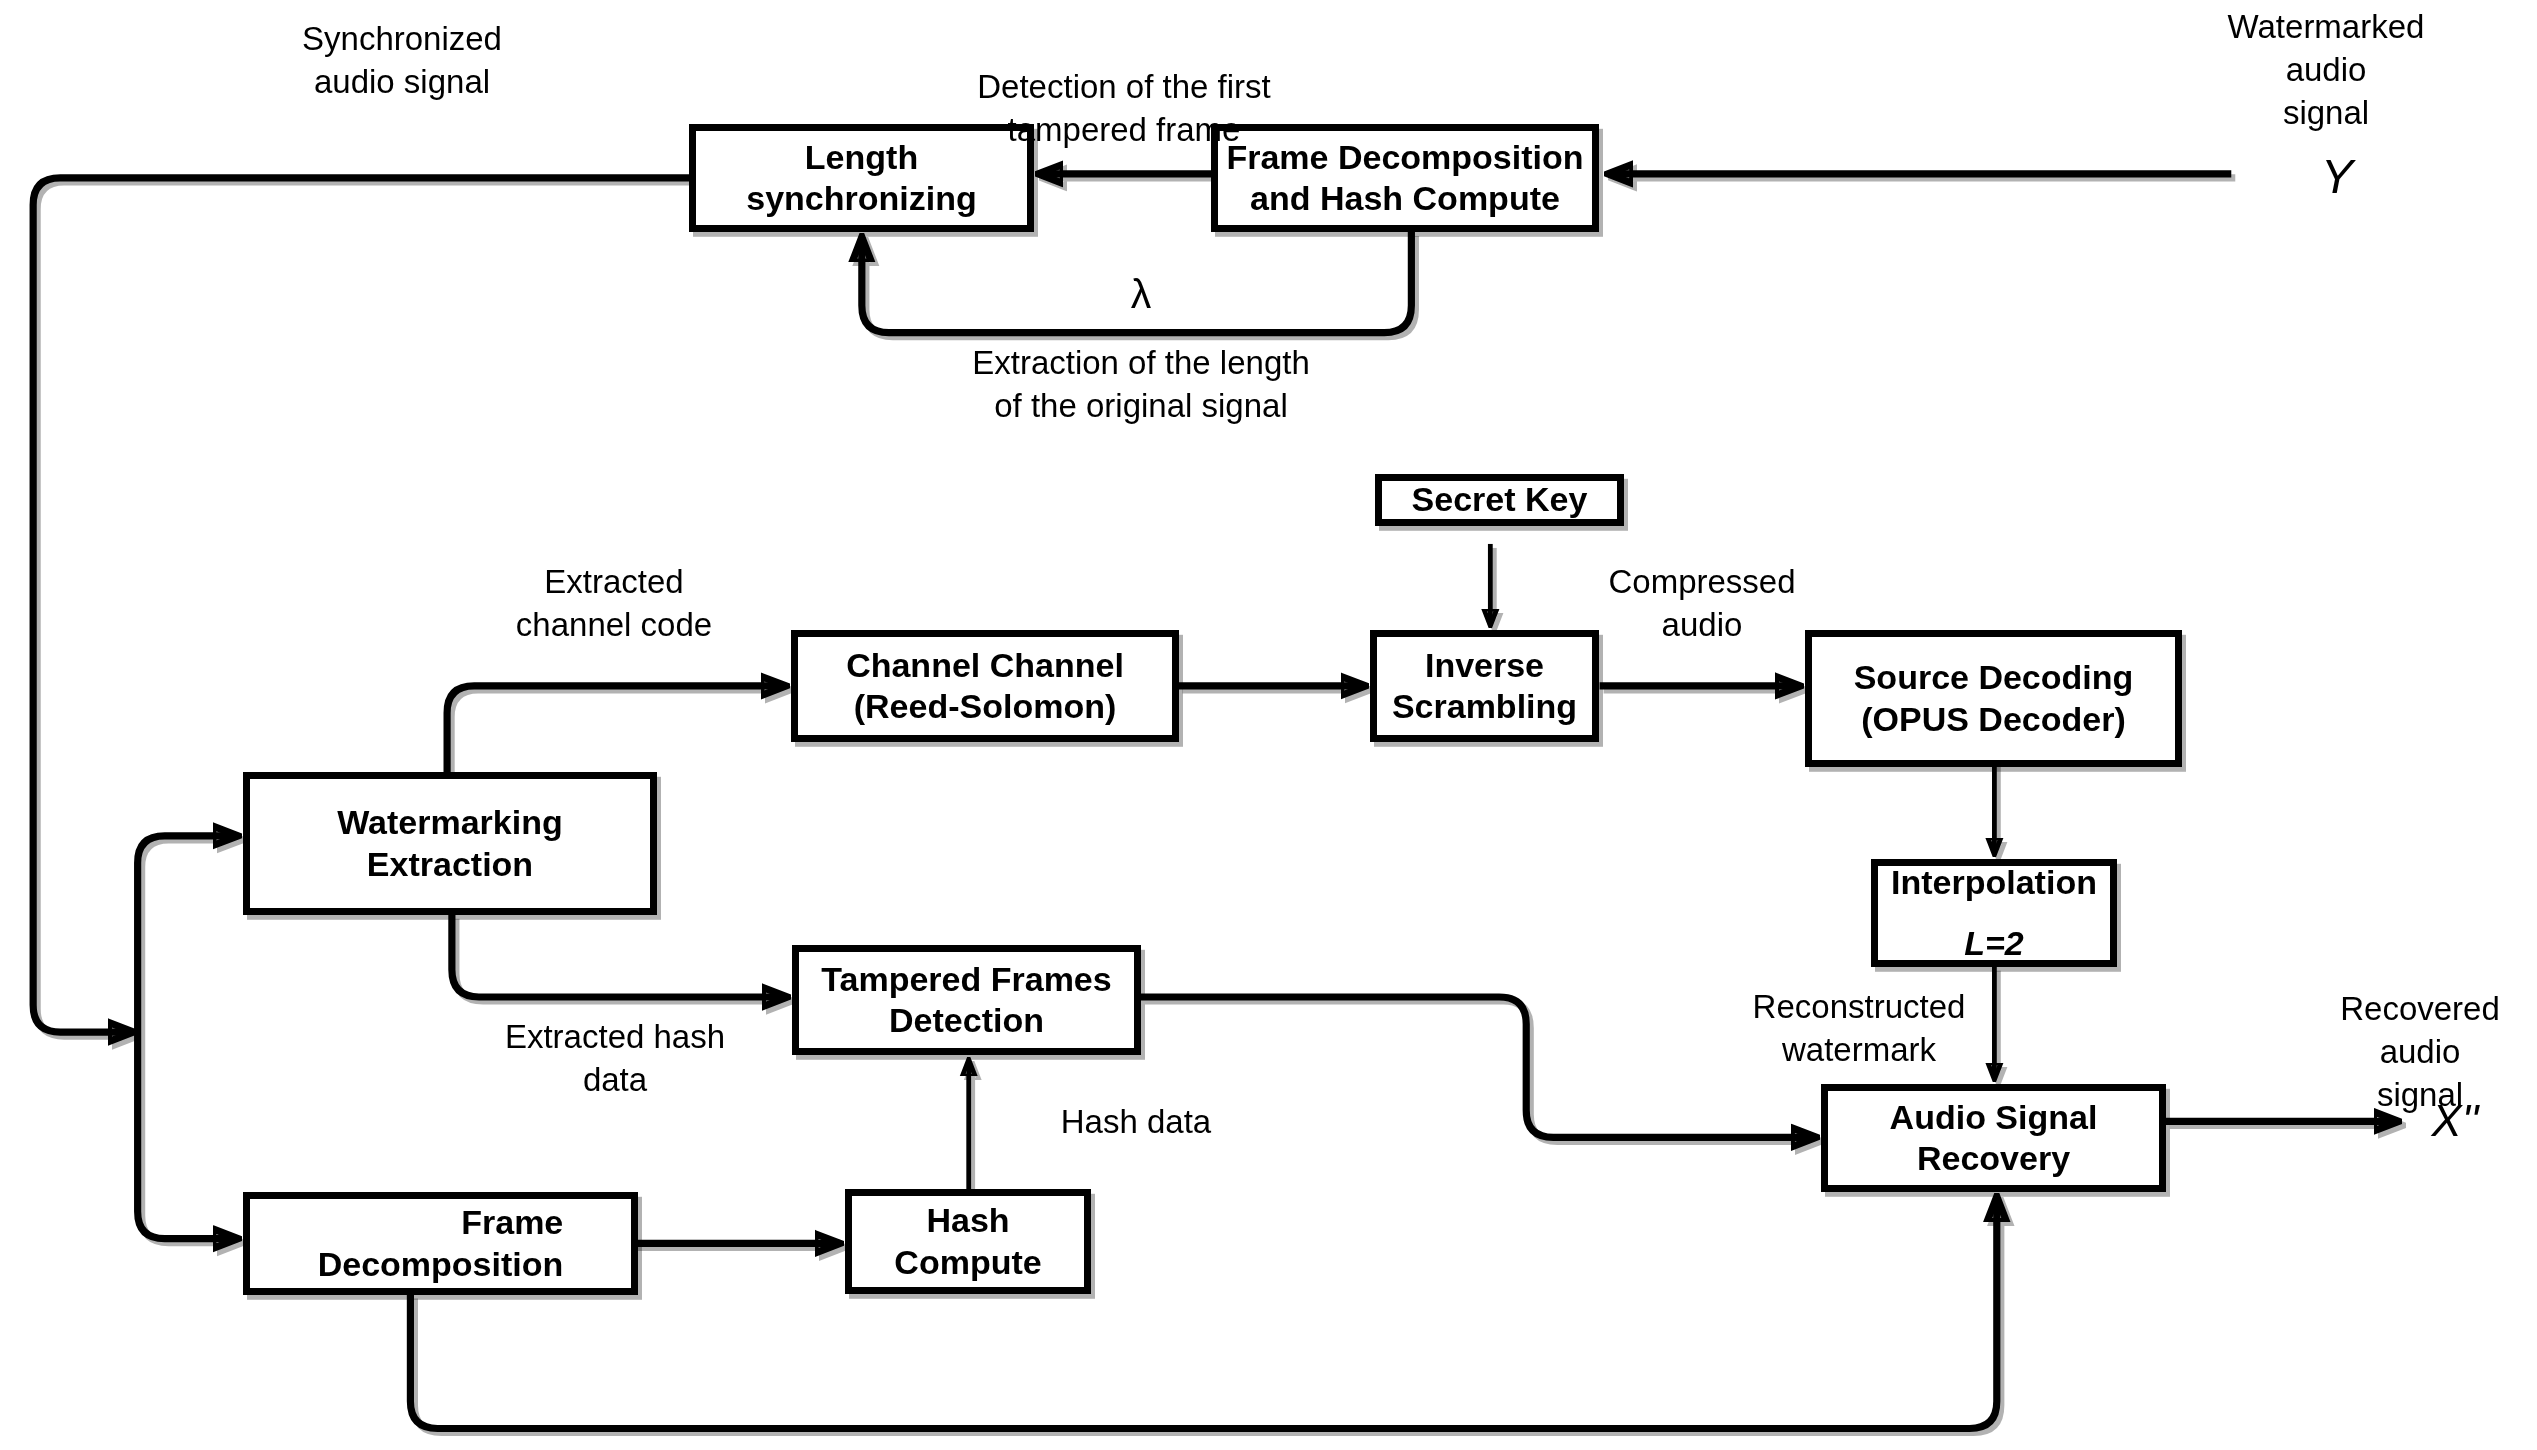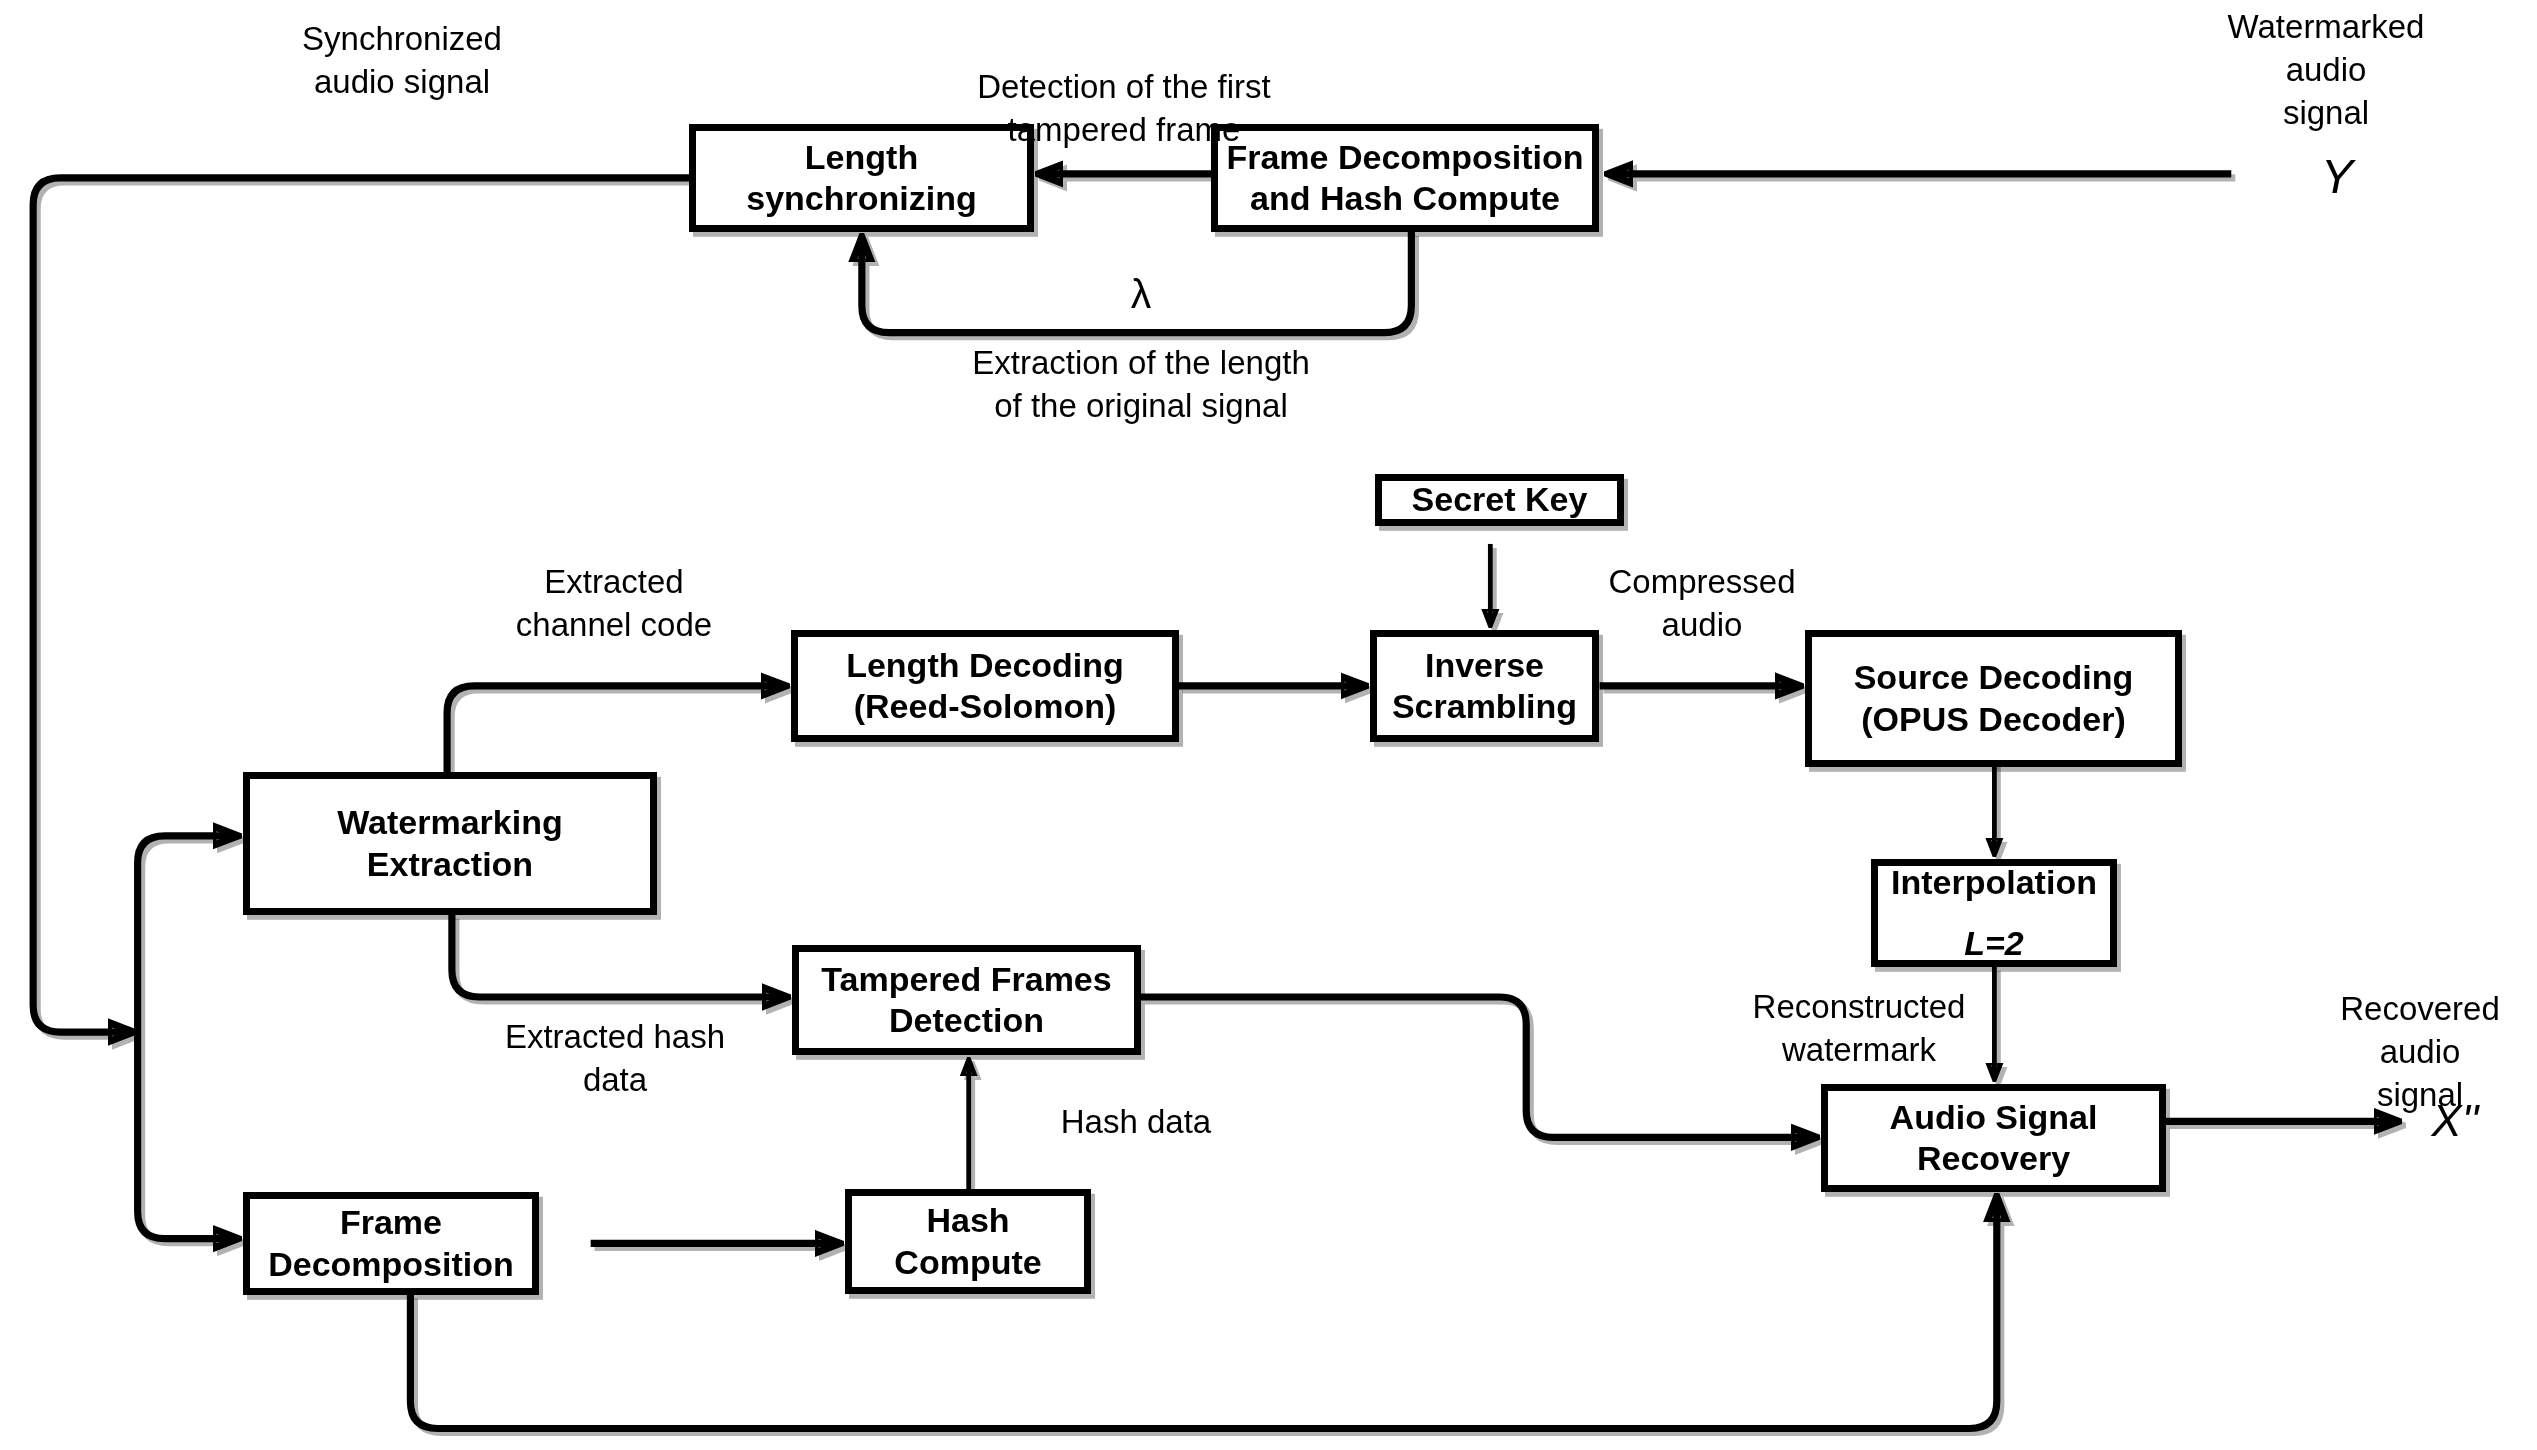--- a/index.html
+++ b/index.html
@@ -95,21 +95,21 @@
   </svg>
 
   <div class="box" style="left:689px; top:124px; width:345px; height:108px;">Length
 synchronizing</div>
 
   <div class="box" style="left:1211px; top:124px; width:388px; height:108px;">Frame Decomposition
 and Hash Compute</div>
 
   <div class="box" style="left:1375px; top:474px; width:249px; height:52px;">Secret Key</div>
 
-  <div class="box" style="left:791px; top:630px; width:388px; height:112px;">Length Decoding
+  <div class="box" style="left:791px; top:630px; width:388px; height:112px;">Channel Channel
 (Reed-Solomon)</div>
 
   <div class="box" style="left:1370px; top:630px; width:229px; height:112px;">Inverse
 Scrambling</div>
 
   <div class="box" style="left:1805px; top:630px; width:377px; height:137px;">Source Decoding
 (OPUS Decoder)</div>
 
   <div class="box" style="left:243px; top:772px; width:414px; height:143px;">Watermarking
 Extraction</div>
@@ -118,21 +118,21 @@
     <span>Interpolation</span>
     <span class="sublabel">L=2</span>
   </div>
 
   <div class="box" style="left:792px; top:945px; width:349px; height:110px;">Tampered Frames
 Detection</div>
 
   <div class="box" style="left:1821px; top:1084px; width:345px; height:108px;">Audio Signal
 Recovery</div>
 
-  <div class="box" style="left:243px; top:1192px; width:296px; height:103px;">Frame
+  <div class="box" style="left:243px; top:1192px; width:395px; height:103px;text-align:right;">Frame
 Decomposition</div>
 
   <div class="box" style="left:845px; top:1189px; width:246px; height:105px;">Hash
 Compute</div>
 
   <div class="flabel" style="left:402px; top:61px;">Synchronized
 audio signal</div>
 
   <div class="flabel" style="left:1124px; top:61px;margin-top:48px;">Detection of the first
 tampered frame</div>

